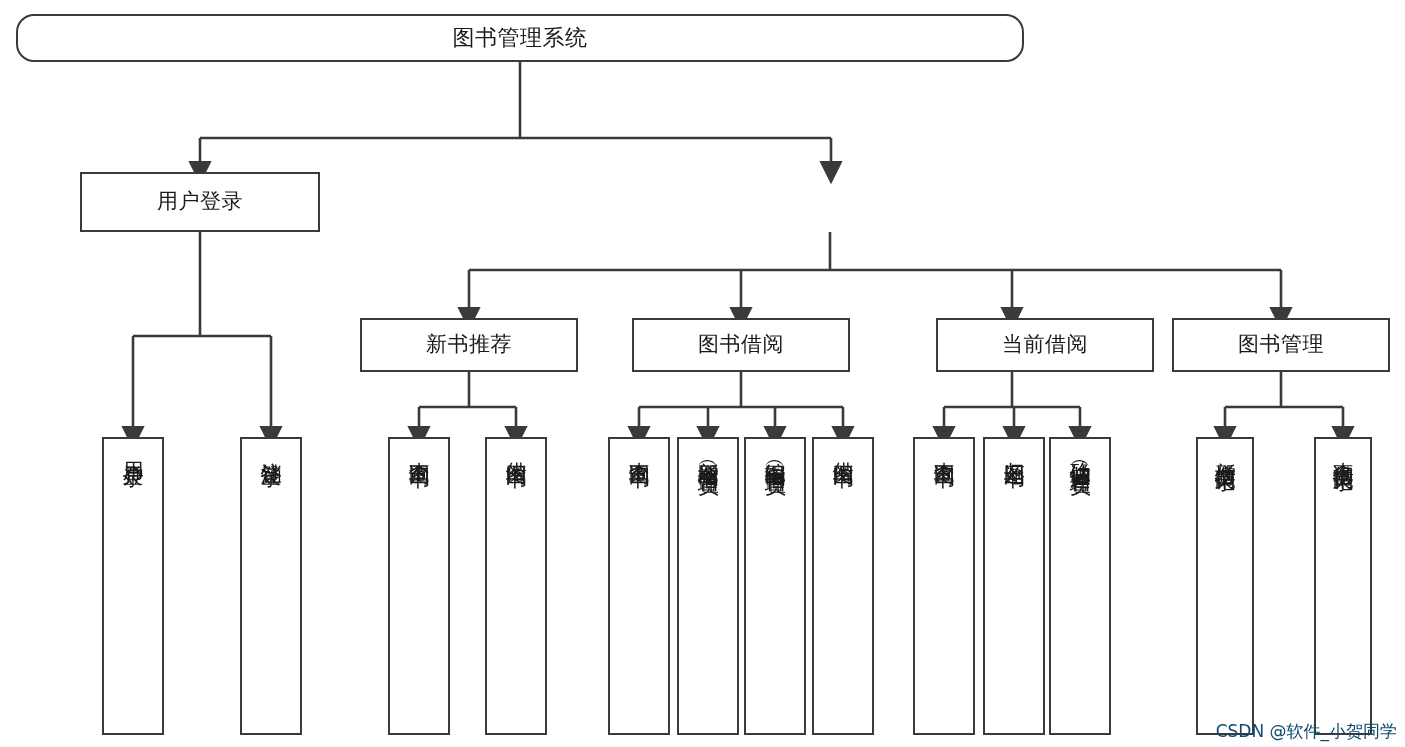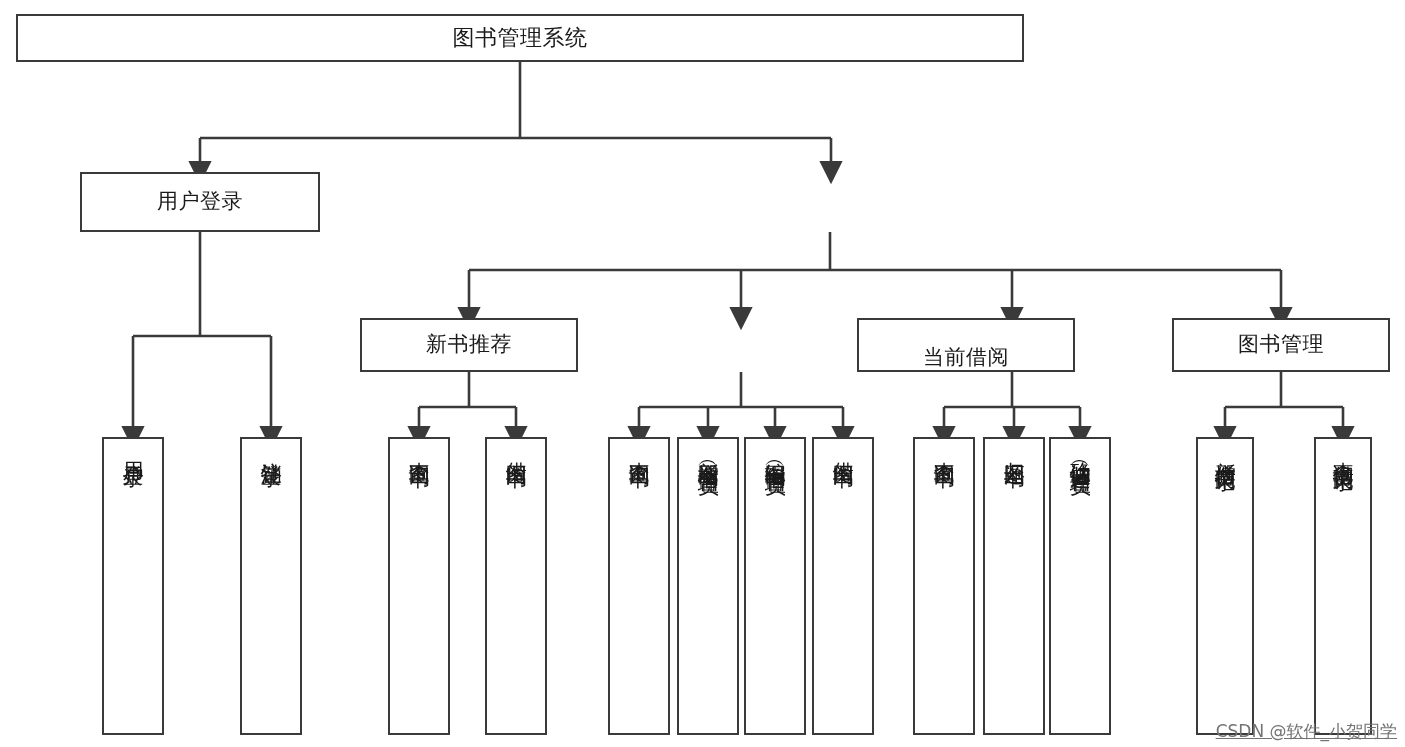--- a/index.html
+++ b/index.html
@@ -60,24 +60,23 @@
     line-height: 1.25;
     letter-spacing: 2px;
     white-space: normal;
     max-height: 100%;
   }
   #watermark {
     position: absolute;
     right: 8px;
     bottom: 4px;
     font-size: 17px;
-    color: #737373;
+    color: #0c4a6e;
     white-space: nowrap;
     user-select: none;
-    text-decoration: underline;
   }
 </style>
 </head>
 <body>
 
 <div id="diagram-root">
 
   <svg id="edges-layer" viewBox="0 0 1405 747" width="1405" height="747" xmlns="http://www.w3.org/2000/svg">
     <defs>
       <marker id="arrowhead" markerWidth="9" markerHeight="9" refX="1.2" refY="4.5" orient="auto" markerUnits="strokeWidth">
@@ -121,32 +120,35 @@
       <path d="M1014,407 L1014,429" marker-end="url(#arrowhead)"></path>
       <path d="M1080,407 L1080,429" marker-end="url(#arrowhead)"></path>
 
       <path d="M1281,372 L1281,407"></path>
       <path d="M1225,407 L1343,407"></path>
       <path d="M1225,407 L1225,429" marker-end="url(#arrowhead)"></path>
       <path d="M1343,407 L1343,429" marker-end="url(#arrowhead)"></path>
     </g>
   </svg>
 
-  <div class="node horiz root" style="left: 16px; top: 14px; width: 1008px; height: 48px;">
+  <div class="node horiz root" style="left: 16px; top: 14px; width: 1008px; height: 48px; border-radius: 18px;">
     <span class="label">图书管理系统</span>
   </div>
 
   <div class="node horiz" style="left: 80px; top: 172px; width: 240px; height: 60px;">
     <span class="label">用户登录</span>
   </div>
 
   <div class="node horiz" style="left: 360px; top: 318px; width: 218px; height: 54px;">
     <span class="label">新书推荐</span>
   </div>
-  <div class="node horiz" style="left: 857px; top: 318px; width: 218px; height: 54px; align-items: flex-end;">
+  <div class="node horiz" style="left: 632px; top: 318px; width: 218px; height: 54px;">
+    <span class="label">图书借阅</span>
+  </div>
+  <div class="node horiz" style="left: 936px; top: 318px; width: 218px; height: 54px;">
     <span class="label">当前借阅</span>
   </div>
   <div class="node horiz" style="left: 1172px; top: 318px; width: 218px; height: 54px;">
     <span class="label">图书管理</span>
   </div>
 
   <div class="node vert" style="left: 102px; top: 437px; width: 62px; height: 298px;">
     <span class="label">用户登录</span>
   </div>
   <div class="node vert" style="left: 240px; top: 437px; width: 62px; height: 298px;">

